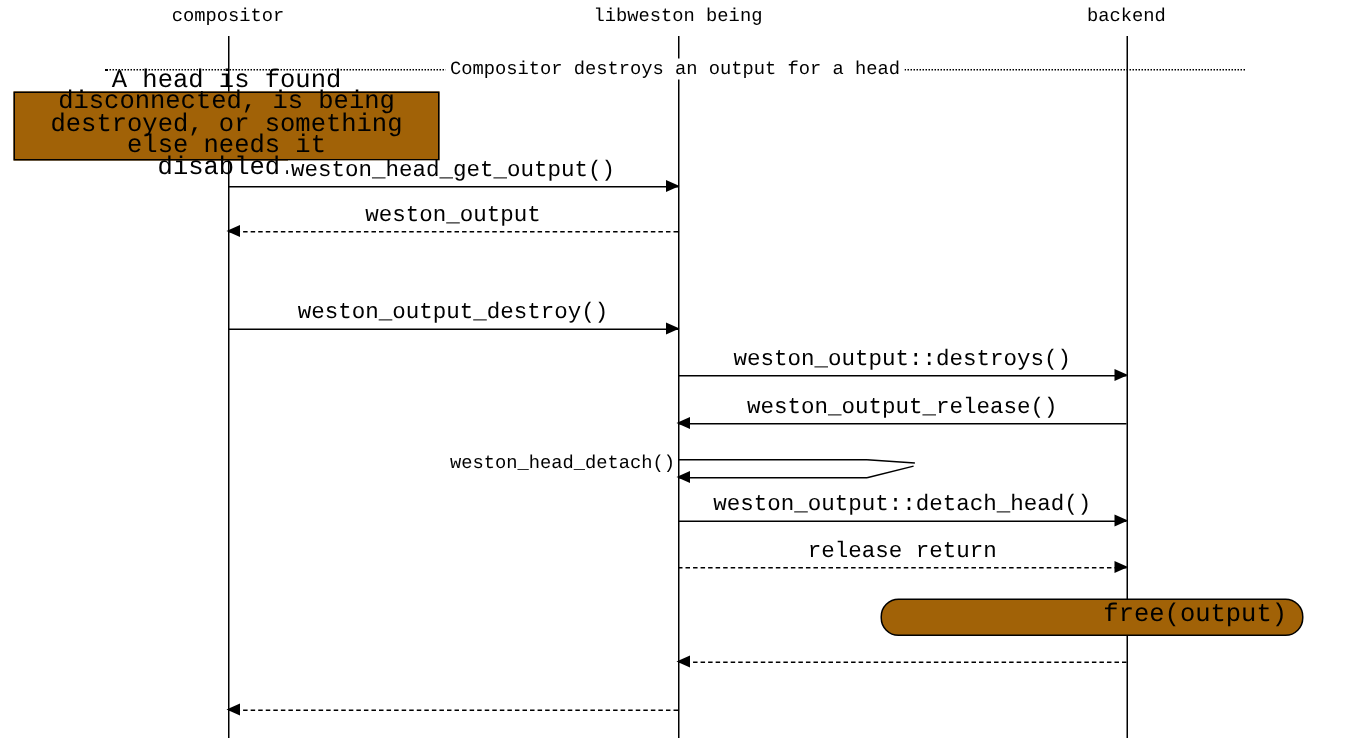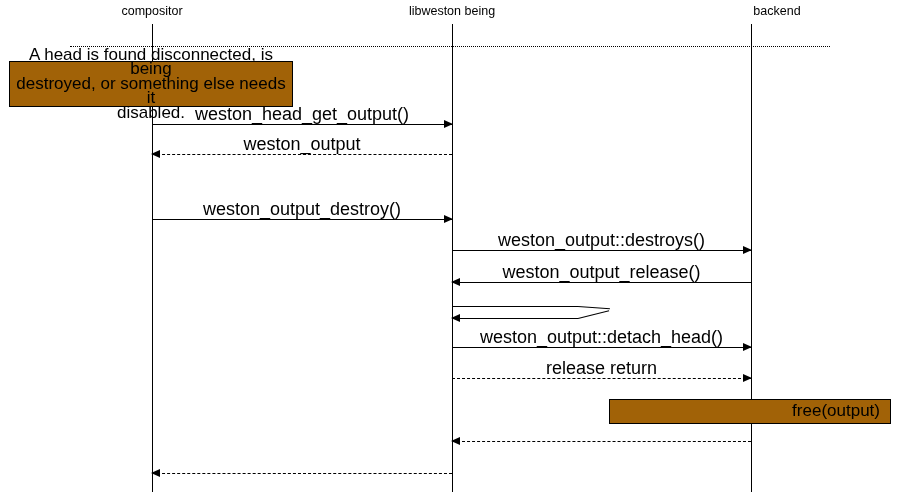--- a/index.html
+++ b/index.html
@@ -6,21 +6,21 @@
   html, body {
     margin: 0;
     padding: 0;
     background: #ffffff;
   }
   #canvas {
     position: relative;
     width: 900px;
     height: 493px;
     background: #ffffff;
-    font-family: Liberation Sans, sans-serif;
+    font-family: Liberation Mono, monospace;
     color: #000000;
     overflow: hidden;
   }
 
   
   .participant-label {
     position: absolute;
     font-size: 12.5px;
     color: #000;
     white-space: nowrap;
@@ -102,21 +102,21 @@
     right: -1px;
     border-left: 9px solid #000000;
   }
   .msg.to-left .head {
     left: -1px;
     border-right: 9px solid #000000;
   }
   .msg .label {
     position: absolute;
     bottom: 3px;
-    font-size: 18px;
+    font-size: 15px;
     white-space: nowrap;
     line-height: 14px;
     background: #ffffff;
     padding: 0 2px;
   }
   .msg .label.center {
     left: 50%;
     transform: translateX(-50%);
   }
 
@@ -155,27 +155,28 @@
     margin-right: 2px;
   }
 </style>
 </head>
 <body>
 
 <div id="canvas">
 
   <div class="participant-label" style="left:152px; top:4px;">compositor</div>
   <div class="participant-label" style="left:452px; top:4px;">libweston being</div>
-  <div class="participant-label" style="left:777px; top:4px;">backend</div>
+  <div class="participant-label" style="left:751px; top:4px;">backend</div>
 
   <div class="lifeline" style="left:152px; top:24px; height:468px;"></div>
   <div class="lifeline" style="left:452px; top:24px; height:468px;"></div>
   <div class="lifeline" style="left:751px; top:24px; height:468px;"></div>
 
   <div class="divider-line" style="left:70px; top:46px; width:760px;"></div>
+  <div class="divider-text" style="left:450px; top:46px;">Compositor destroys an output for a head</div>
 
   <div class="note-box" style="left:9px; top:61px; width:284px; height:46px;">
     <span class="note-text">A head is found disconnected, is being
 destroyed, or something else needs it
 disabled.</span>
   </div>
 
   <div class="msg to-right" style="left:152px; top:124px; width:300px;">
     <div class="line"></div>
     <div class="head"></div>
@@ -201,20 +202,21 @@
     <div class="label center">weston_output::destroys()</div>
   </div>
 
   <div class="msg to-left" style="left:452px; top:282px; width:299px;">
     <div class="line"></div>
     <div class="head"></div>
     <div class="label center">weston_output_release()</div>
   </div>
 
   <div class="self-call" style="left:452px; top:300px; width:160px; height:22px;">
+    <div class="sc-label" style="top:2px;">weston_head_detach()</div>
 
     <div class="sc-top" style="top:6px; width:126px;"></div>
     <div class="sc-tip-upper" style="top:6px; left:126px; width:32px; transform:rotate(4deg);"></div>
 
     <div class="sc-bottom" style="top:18px; width:126px;"></div>
     <div class="sc-tip-lower" style="top:18px; left:126px; width:32px; transform:rotate(-14deg);"></div>
     <div class="sc-head" style="left:-1px; top:13.5px; border-right:none; border-left:9px solid #000; transform:rotate(180deg); transform-origin:center;"></div>
   </div>
 
   <div class="msg to-right" style="left:452px; top:347px; width:299px;">
@@ -222,21 +224,21 @@
     <div class="head"></div>
     <div class="label center">weston_output::detach_head()</div>
   </div>
 
   <div class="msg to-right dashed" style="left:452px; top:378px; width:299px;">
     <div class="line"></div>
     <div class="head"></div>
     <div class="label center">release return</div>
   </div>
 
-  <div class="note-box align-right" style="left:609px; top:399px; width:282px; height:25px;">
+  <div class="note-box align-right" style="left:587px; top:399px; width:282px; height:25px;border-radius:12px;">
     <span class="note-text">free(output)</span>
   </div>
 
   <div class="msg to-left dashed" style="left:452px; top:441px; width:299px;">
     <div class="line"></div>
     <div class="head"></div>
   </div>
 
   <div class="msg to-left dashed" style="left:152px; top:473px; width:300px;">
     <div class="line"></div>

